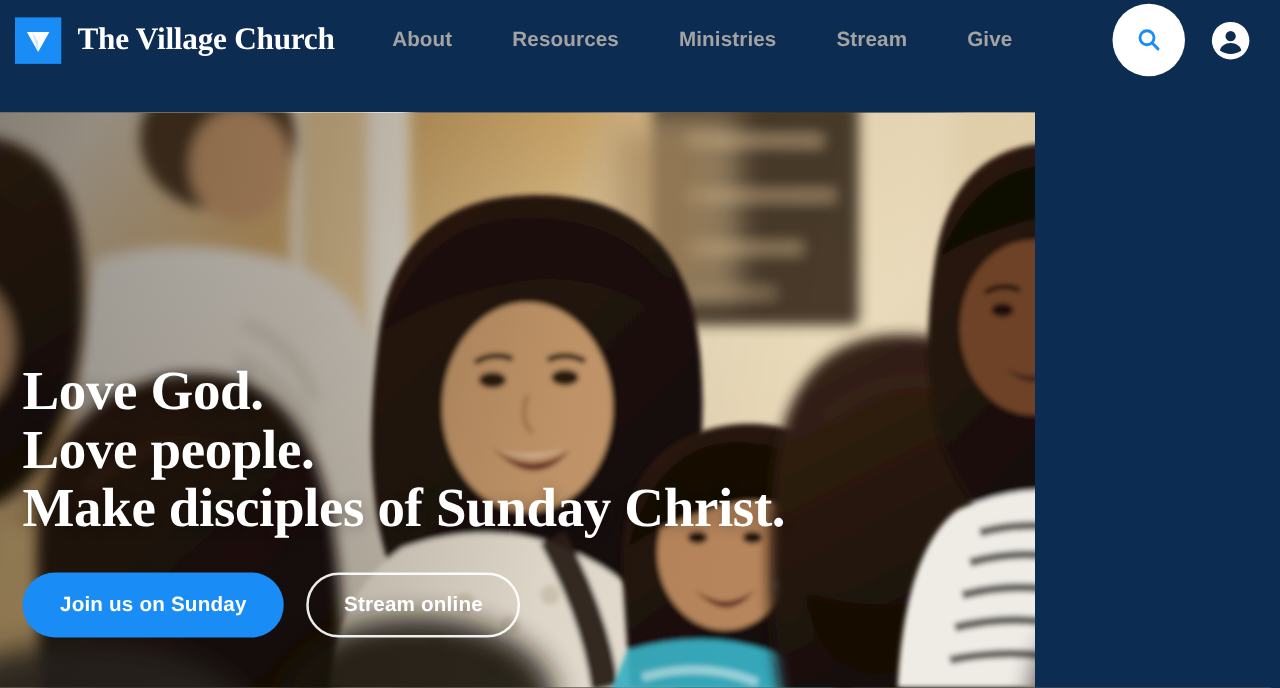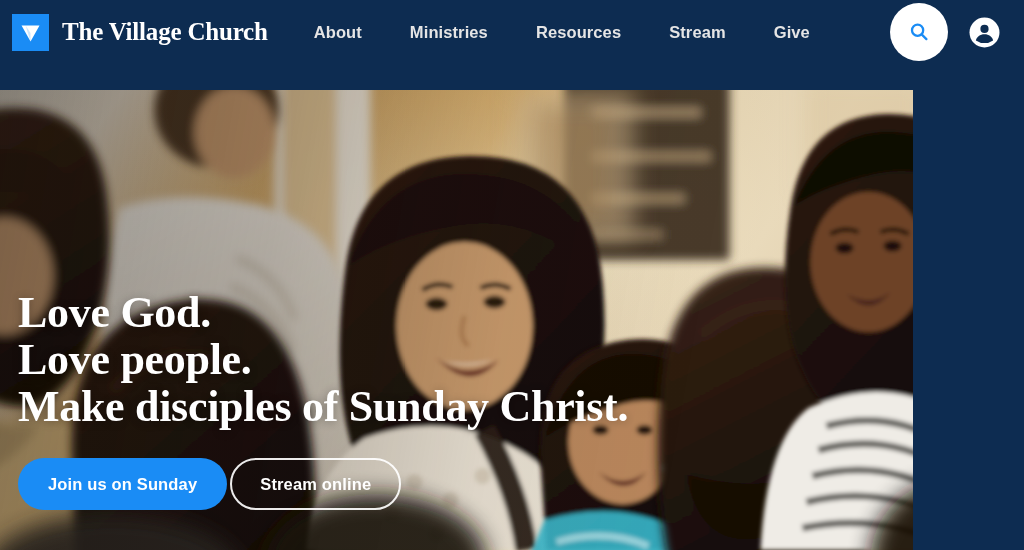--- a/index.html
+++ b/index.html
@@ -60,21 +60,21 @@
     white-space: nowrap;
   }
 
   .main-nav {
     display: flex;
     align-items: center;
     margin-left: 46px;
     gap: 0;
   }
   .nav-link {
-    color: #e5e5e5;
+    color: #a3a3a3;
     text-decoration: none;
     font-size: 16.5px;
     font-weight: bold;
     letter-spacing: 0.1px;
     padding: 10px 0;
     margin-right: 48px;
     white-space: nowrap;
   }
   .nav-link:last-child { margin-right: 16px; }
 
@@ -109,21 +109,21 @@
     display: flex;
     align-items: center;
     justify-content: center;
   }
   .account-button svg { display: block; }
 
   
   .hero {
     position: absolute;
     top: 90px; left: 0;
-    width: 913px;
+    width: 828px;
     height: 460px;
     overflow: hidden;
     background: #a98c62;
   }
 
   .hero-photo {
     position: absolute;
     inset: 0;
     width: 100%;
     height: 100%;
@@ -156,21 +156,21 @@
     line-height: 47px;
     letter-spacing: -0.3px;
     text-shadow: 0 1px 10px rgba(0,0,0,0.30);
     margin-bottom: 28px;
   }
   .hero-headline .hl-line { display: block; white-space: nowrap; }
 
   .hero-ctas {
     display: flex;
     align-items: center;
-    gap: 3px;
+    gap: 18px;
   }
 
   .btn {
     display: inline-flex;
     align-items: center;
     justify-content: center;
     font-size: 16.5px;
     font-weight: bold;
     letter-spacing: 0.15px;
     border-radius: 999px;
@@ -206,22 +206,22 @@
           <rect x="0" y="0" width="37" height="37" fill="#1a8cf5"></rect>
           <path d="M9.5 11.5 L27.5 11.5 L18.5 27.5 Z" fill="#ffffff"></path>
           <path d="M13.6 11.5 L18.5 27.5 L18.5 19.0 Z" fill="#1a8cf5" opacity="0.22"></path>
         </svg>
       </span>
       <span class="brand-name">The Village Church</span>
     </a>
 
     <nav class="main-nav">
       <a class="nav-link" href="#">About</a>
+      <a class="nav-link" href="#">Resources</a>
       <a class="nav-link" href="#">Ministries</a>
-      <a class="nav-link" href="#">Resources</a>
       <a class="nav-link" href="#">Stream</a>
       <a class="nav-link" href="#">Give</a>
     </nav>
 
     <div class="header-actions">
 
       <button class="search-button" type="button" aria-label="Search">
         <span>
           <svg width="24" height="24" viewBox="0 0 24 24" fill="none" aria-hidden="true">
             <circle cx="10.6" cy="10.2" r="5.6" stroke="#1a8cf5" stroke-width="2.3"></circle>

